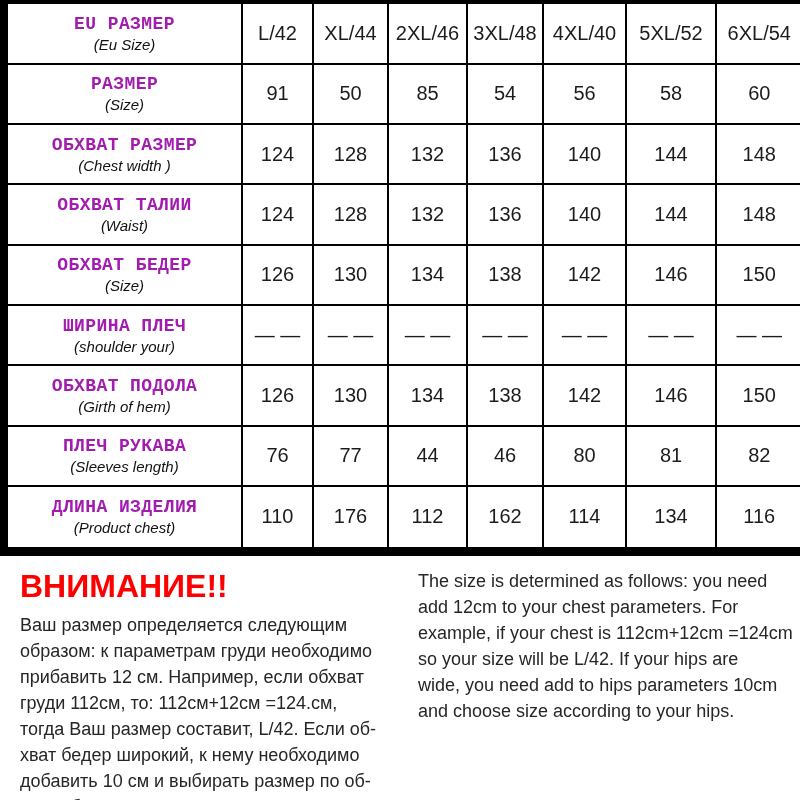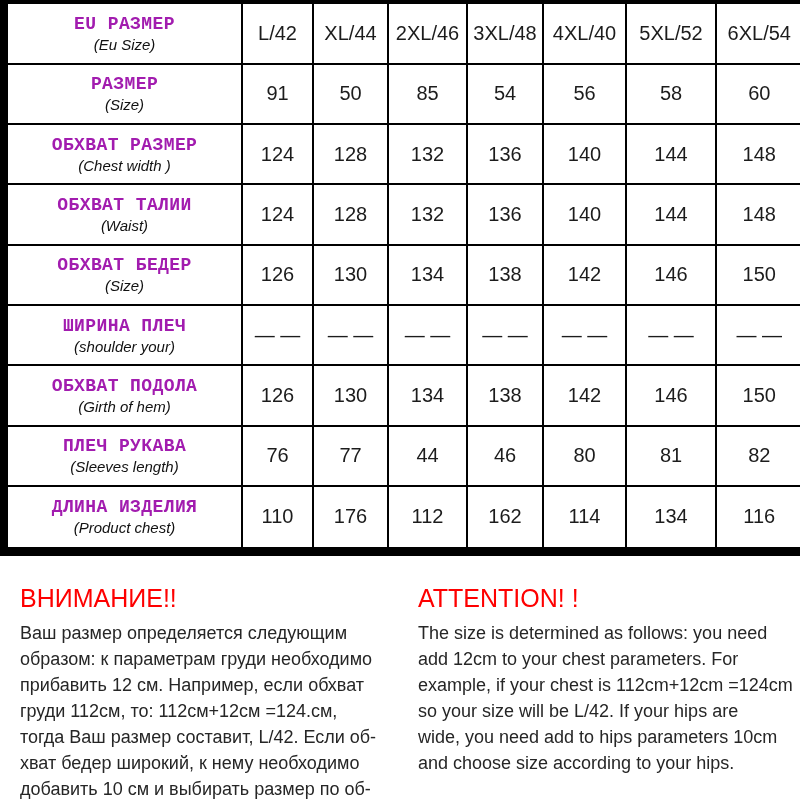--- a/index.html
+++ b/index.html
@@ -48,23 +48,23 @@
   
   .notes {
     display: flex;
     padding: 12px 5px 0 20px;
     gap: 26px;
     box-sizing: border-box;
   }
   .note-ru { width: 372px; flex: none; }
   .note-en { width: 380px; flex: none; }
   .note-title {
-    font-size: 25px;
-    font-weight: normal;
-    margin: 16px 0 7px 0;
+    font-size: 32px;
+    font-weight: bold;
+    margin: 0 0 7px 0;
   }
   .note-body {
     font-size: 18px;
     line-height: 26px;
     color: #262626;
     white-space: pre-line;
   }
 </style>
 </head>
 <body>
@@ -209,21 +209,20 @@
       <div class="note-body">Ваш размер определяется следующим
 образом: к параметрам груди необходимо
 прибавить 12 см. Например, если обхват
 груди  112см, то: 112см+12см =124.см,
 тогда Ваш размер составит,   L/42. Если об-
 хват бедер широкий, к нему необходимо
 добавить 10 см и выбирать размер по об-
 хвату бедер.</div>
     </div>
     <div class="note-en">
-      <div class="note-title" id="title-en" style="color: rgb(254, 0, 0);">ATTENTION! !</div>
       <div class="note-body">The size is determined as follows: you need
 add 12cm to your chest parameters. For
 example, if your chest is 112cm+12cm =124cm
 so your size will be L/42. If your hips are
 wide, you need add to hips parameters 10cm
 and choose size according to your hips.</div>
     </div>
   </div>
 
 </div>

